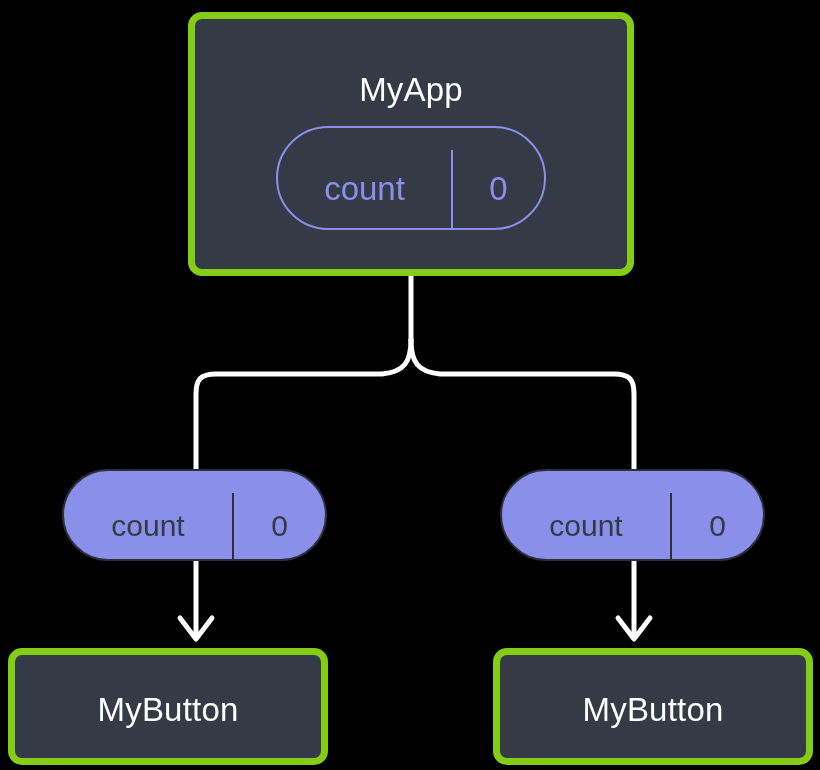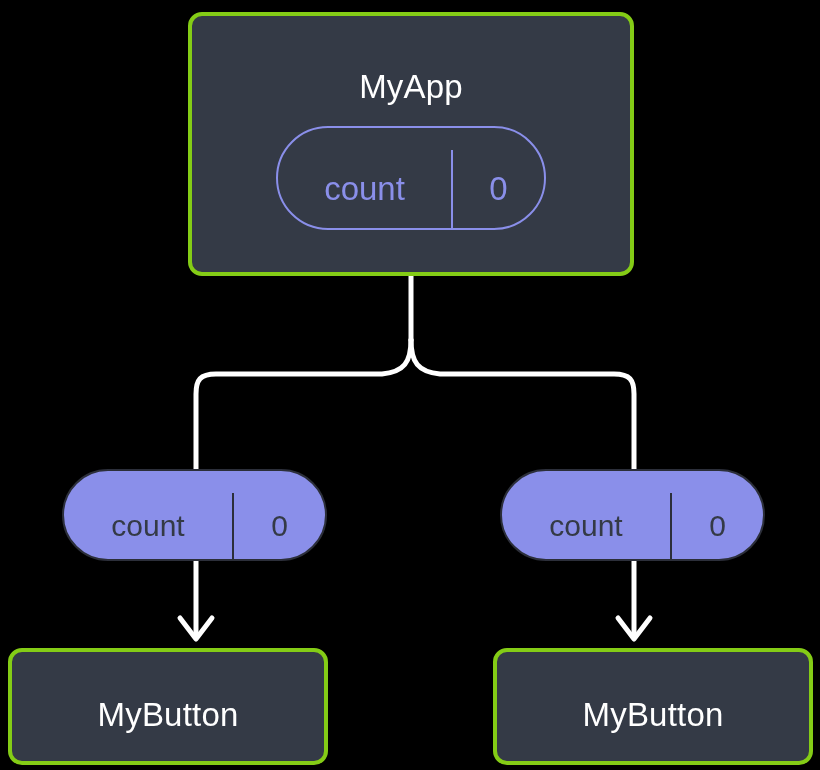--- a/index.html
+++ b/index.html
@@ -24,21 +24,21 @@
     width: 820px;
     height: 770px;
     pointer-events: none;
   }
 
   
   .card {
     position: absolute;
     box-sizing: border-box;
     background: #343a46;
-    border: 4px solid #84cc16;
+    border: 7px solid #84cc16;
     border-radius: 14px;
   }
   .card-title {
     position: absolute;
     left: 0;
     right: 0;
     text-align: center;
     color: #ffffff;
     font-weight: 300;
     letter-spacing: 0.2px;
@@ -55,21 +55,20 @@
     top: 52px;
     font-size: 33px;
   }
 
   .leaf-card {
     height: 117px;
   }
   .leaf-card .card-title {
     top: 36px;
     font-size: 33px;
-    margin-top: 8px;
   }
   #button-card-left {
     left: 8px;
     top: 648px;
     width: 320px;
   }
   #button-card-right {
     left: 493px;
     top: 648px;
     width: 320px;

